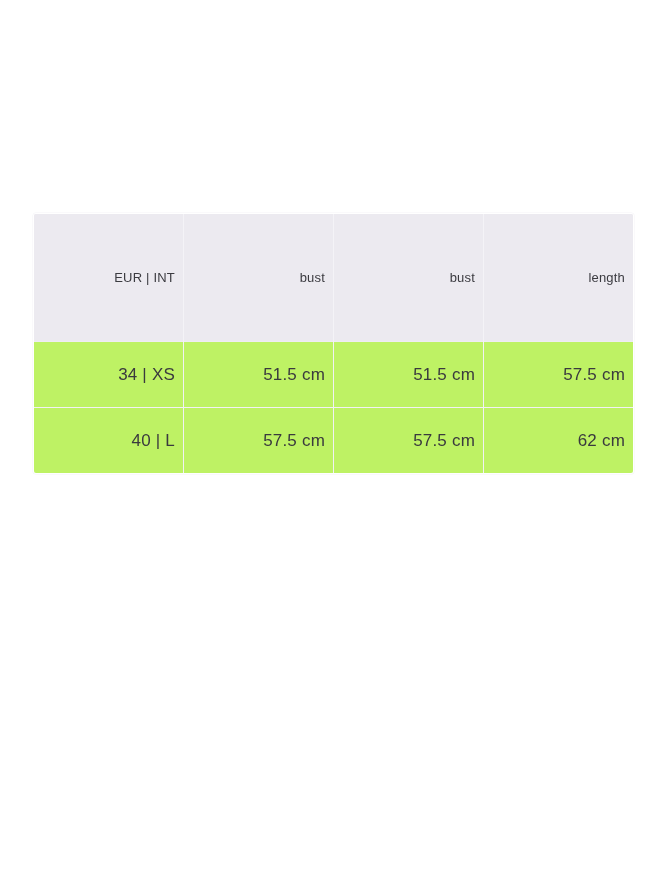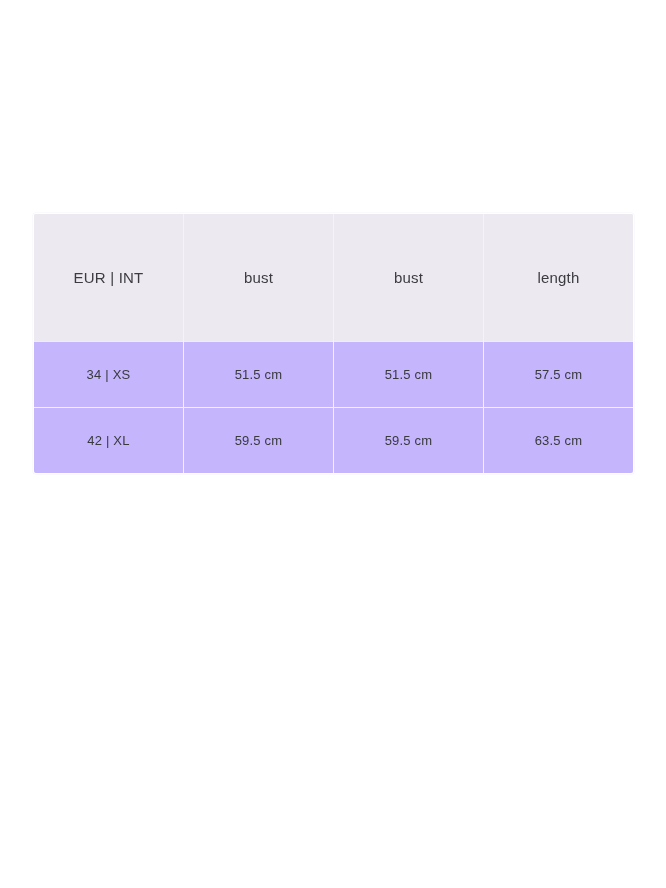--- a/index.html
+++ b/index.html
@@ -47,47 +47,47 @@
   table.size-table col.c3 { width: 150px; }
   table.size-table col.c4 { width: 150px; }
 
   thead tr.header-row {
     background: #eceaf0;
   }
 
   thead th.header-cell {
     height: 127px;
     padding: 0 8px;
-    font-size: 15px;
+    font-size: 13px;
     font-weight: 400;
     color: #3b3b40;
-    text-align: center;
+    text-align: right;
     vertical-align: middle;
     background: #eceaf0;
     border-right: 1px solid #f4f3f7;
     letter-spacing: 0.2px;
     white-space: nowrap;
   }
   thead th.header-cell:last-child {
     border-right: none;
   }
 
   tbody tr.body-row {
     background: #ffffff;
   }
 
   tbody td.body-cell {
     height: 65px;
     padding: 0 8px;
-    font-size: 13px;
+    font-size: 17px;
     font-weight: 400;
     color: #3a3a3e;
-    text-align: center;
+    text-align: right;
     vertical-align: middle;
-    background: #c4b5fd;
+    background: #bef264;
     border-top: 1px solid #f2f1f5;
     border-right: 1px solid #f2f1f5;
     letter-spacing: 0.2px;
     white-space: nowrap;
   }
   tbody td.body-cell:last-child {
     border-right: none;
   }
 
   tbody tr.body-row:first-child td.body-cell {
@@ -116,22 +116,22 @@
         </tr>
       </thead>
       <tbody>
         <tr class="body-row">
           <td class="body-cell">34 | XS</td>
           <td class="body-cell">51.5 cm</td>
           <td class="body-cell">51.5 cm</td>
           <td class="body-cell">57.5 cm</td>
         </tr>
         <tr class="body-row">
-          <td class="body-cell">42 | XL</td>
-          <td class="body-cell">59.5 cm</td>
-          <td class="body-cell">59.5 cm</td>
-          <td class="body-cell">63.5 cm</td>
+          <td class="body-cell">40 | L</td>
+          <td class="body-cell">57.5 cm</td>
+          <td class="body-cell">57.5 cm</td>
+          <td class="body-cell">62 cm</td>
         </tr>
       </tbody>
     </table>
   </div>
 
 </div>
 
 </body></html>

